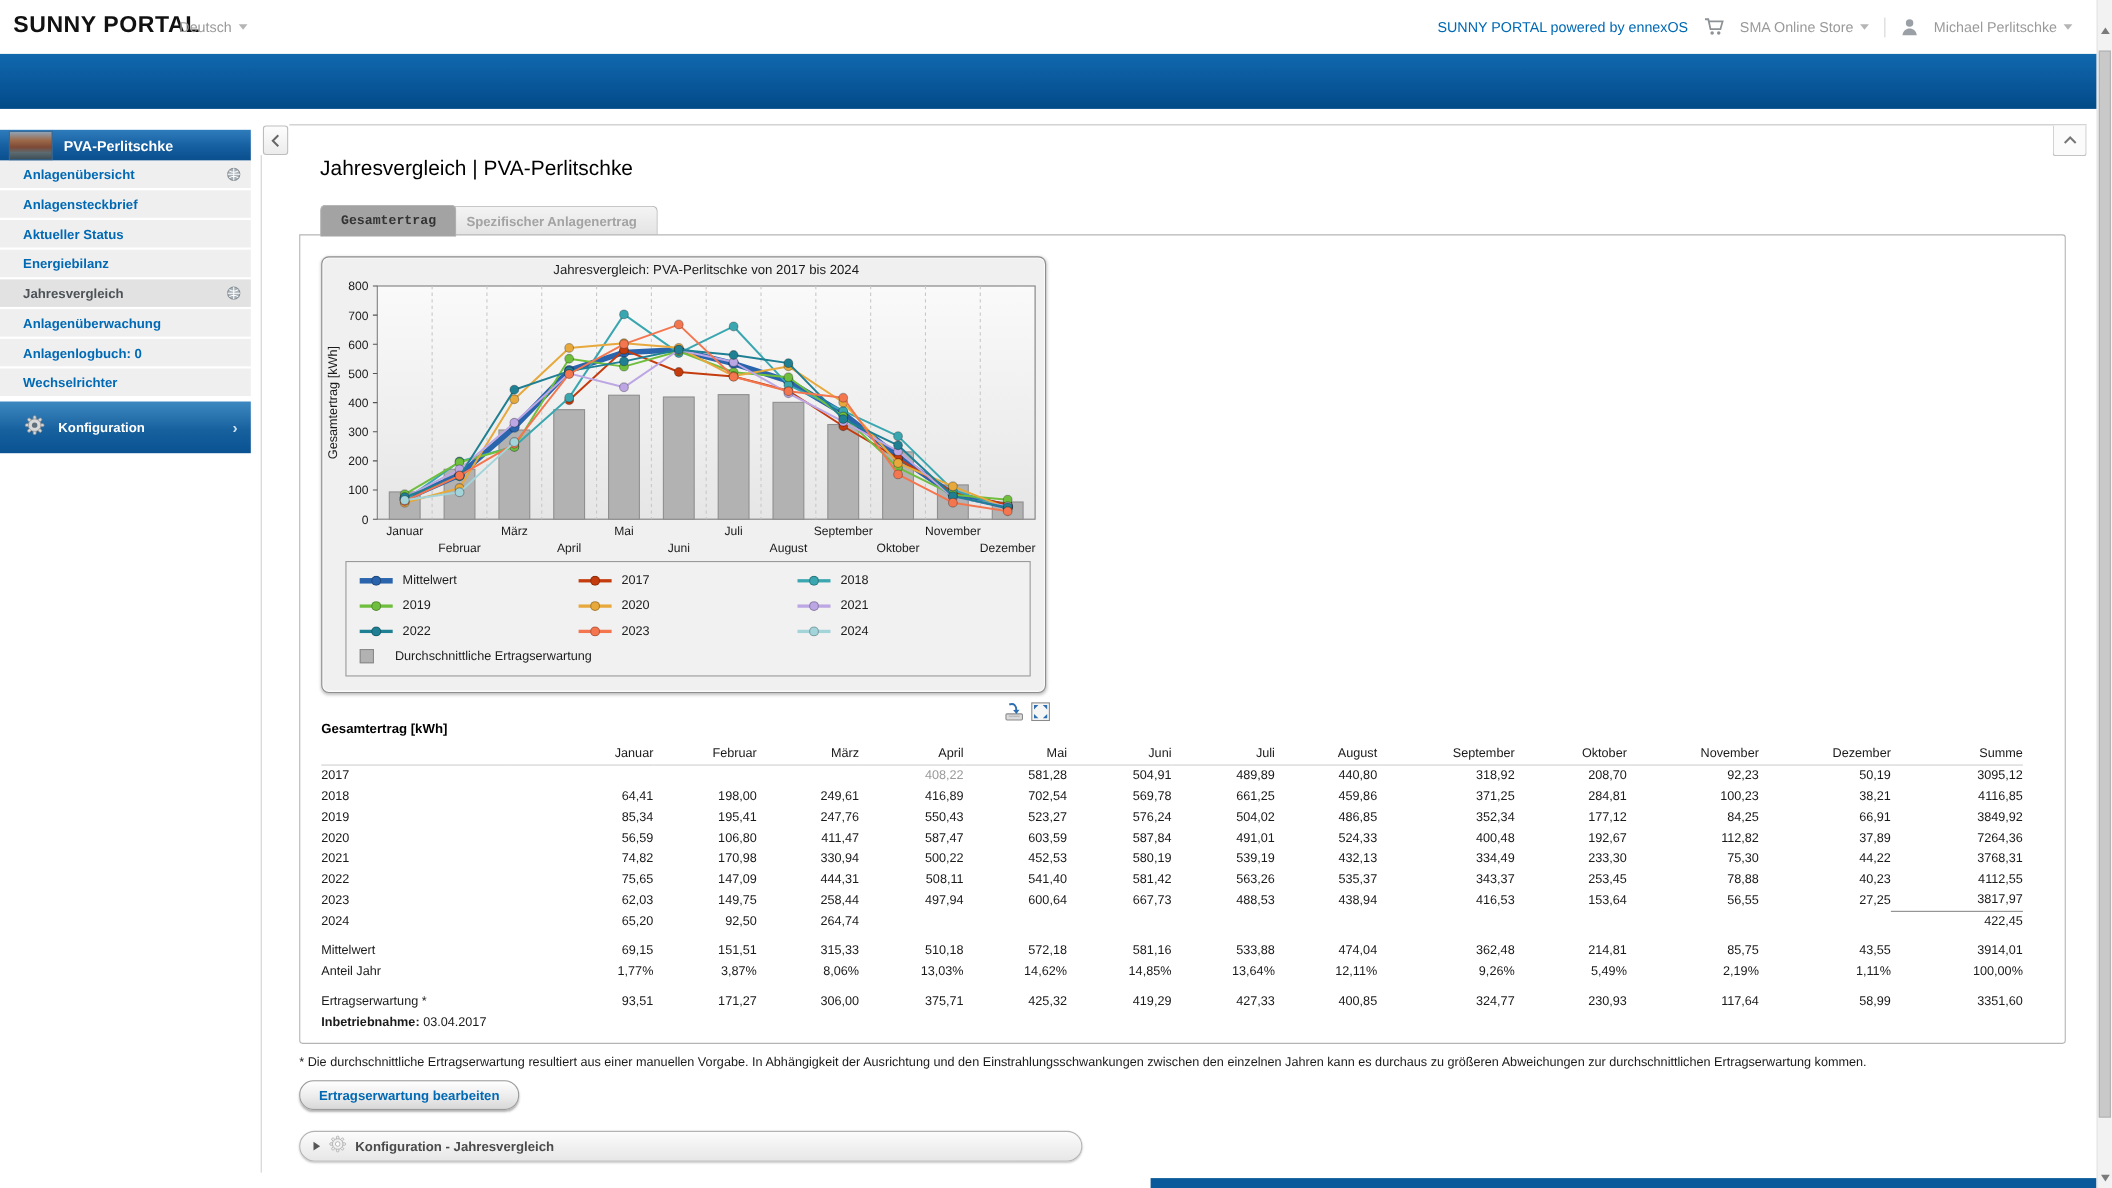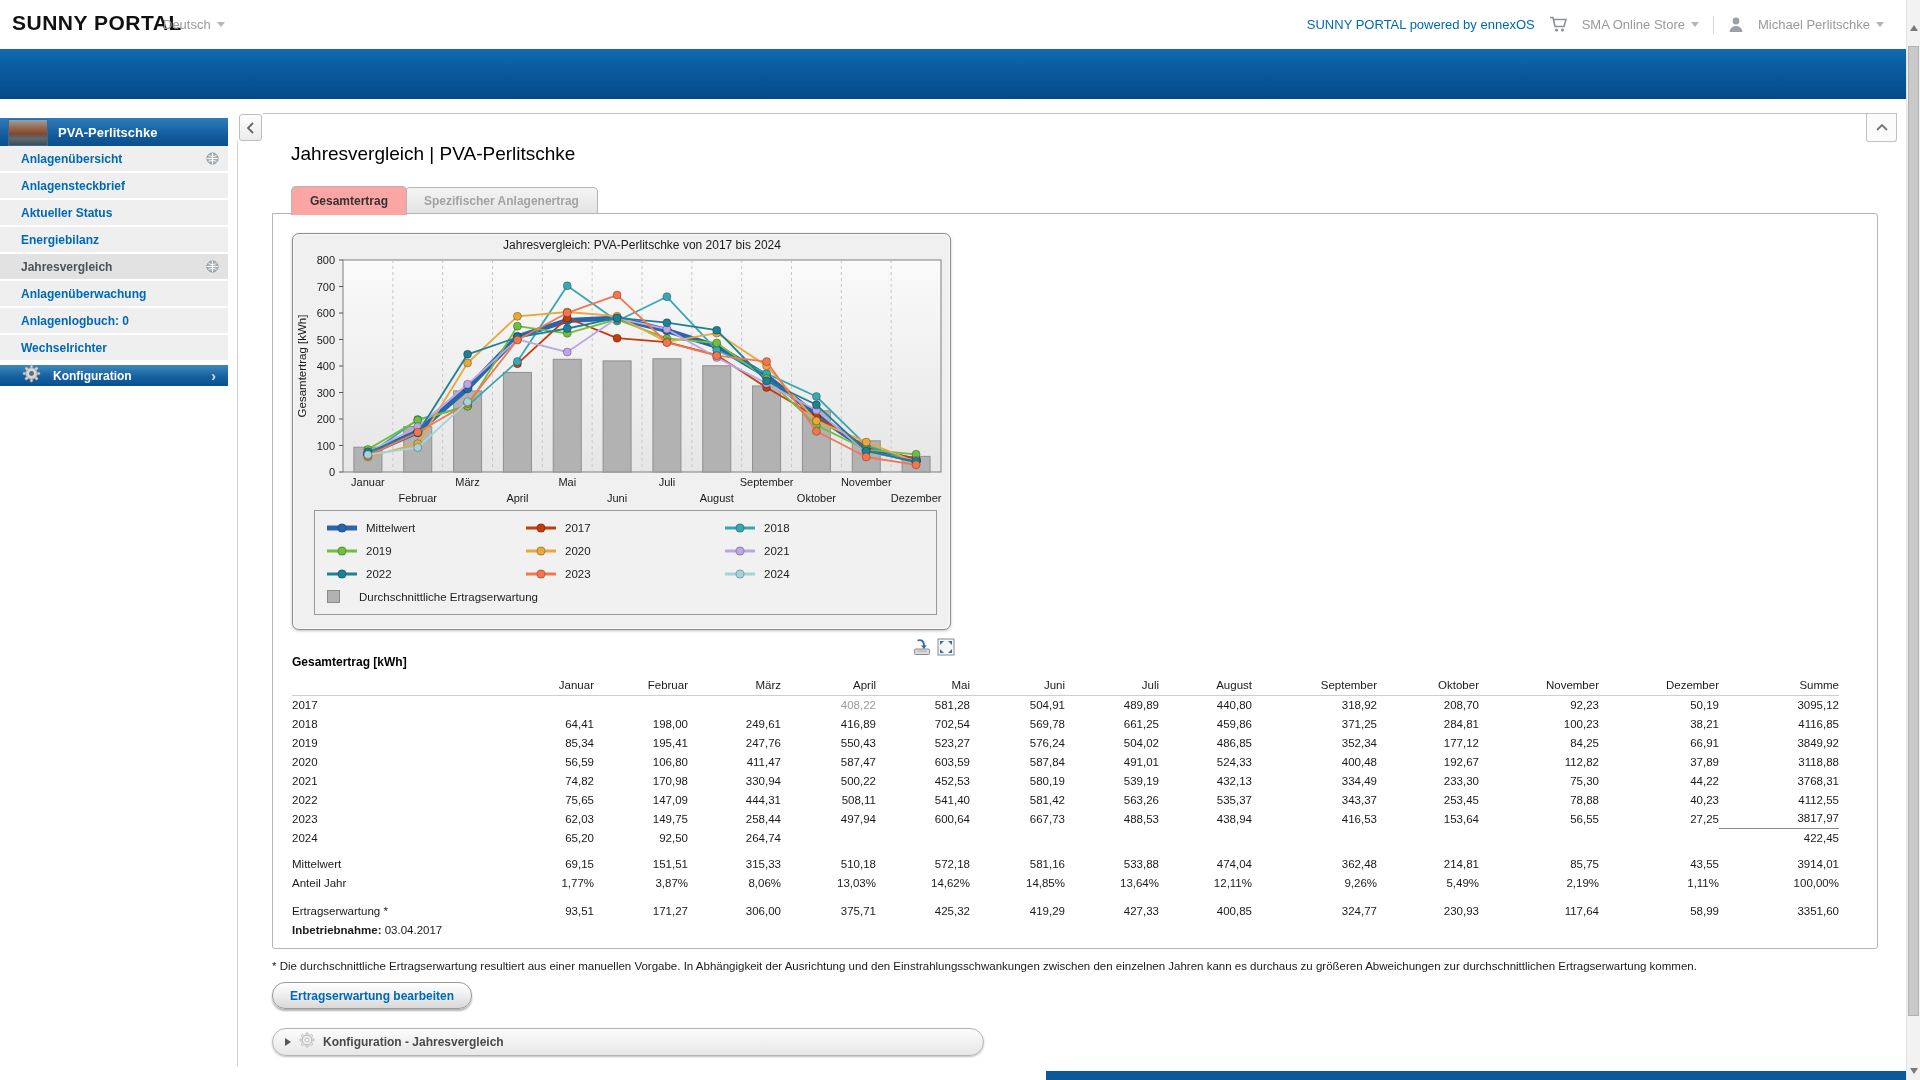--- a/index.html
+++ b/index.html
@@ -24,39 +24,39 @@
   .sidebar{position:absolute;left:0;top:118px;width:228px;}
   .plant-head{height:28px;background:linear-gradient(180deg,#2e7cbd 0%,#135c9d 60%,#0a4f8e 100%);
     display:flex;align-items:center;gap:10px;padding-left:8px;}
   .plant-thumb{width:40px;height:27px;border:1px solid #3a6a94;flex:0 0 40px;
     background:linear-gradient(180deg,#8fa3b5 0%,#9c6a4a 30%,#7e4936 55%,#5c6a70 75%,#3e4c55 100%);}
   .plant-name{color:#fff;font-weight:bold;font-size:13px;}
   .nav-item{height:25px;margin-bottom:2px;background:#efefef;color:#0069b4;font-weight:bold;font-size:12px;
     display:flex;align-items:center;padding-left:21px;cursor:pointer;position:relative;}
   .nav-item.active{background:#e2e2e2;color:#4c5257;}
   .nav-globe{position:absolute;right:9px;top:6px;}
-  .config-bar{margin-top:5px;height:21px;background:linear-gradient(180deg,#3e88c1 0%,#17619f 55%,#0a5292 100%);
+  .config-bar{margin-top:5px;height:47px;background:linear-gradient(180deg,#3e88c1 0%,#17619f 55%,#0a5292 100%);
     display:flex;align-items:center;cursor:pointer;position:relative;}
   .config-bar .gear{margin-left:22px;}
   .config-label{color:#fff;font-weight:bold;font-size:12px;margin-left:12px;}
   .config-chev{position:absolute;right:12px;color:#cfe2f2;font-size:14px;font-weight:bold;}
 
   
   .frame-topline{position:absolute;left:263px;top:113px;width:1634px;height:1px;background:#c2c2c2;}
   .frame-leftline{position:absolute;left:237px;top:141px;width:1px;height:925px;background:#d2d2d2;}
   .back-btn{position:absolute;left:239px;top:114px;width:23px;height:27px;background:linear-gradient(180deg,#fdfdfd,#ececec);
     border:1px solid #bdbdbd;border-radius:3px;display:flex;align-items:center;justify-content:center;cursor:pointer;}
   .collapse-tab{position:absolute;left:1866px;top:114px;width:31px;height:28px;background:#fbfbfb;
     border:1px solid #c2c2c2;border-top:none;border-radius:0 0 3px 3px;display:flex;align-items:center;justify-content:center;cursor:pointer;}
 
   
   .page-title{position:absolute;left:291px;top:143px;font-size:19px;font-weight:normal;color:#000;}
   .tab{position:absolute;top:186px;height:29px;display:flex;align-items:center;padding:0 18px;
     font-size:12px;font-weight:bold;border:1px solid #b5b5b5;border-bottom:none;border-radius:5px 5px 0 0;cursor:pointer;}
-  .tab.active{left:291px;background:#fca5a5;color:#333;z-index:3;height:29px;}
+  .tab.active{left:291px;background:#a3a3a3;color:#333;z-index:3;height:29px;font-family:Liberation Mono, monospace;}
   .tab.inactive{left:405px;top:187px;height:27px;background:linear-gradient(180deg,#f4f4f4,#e3e3e3);color:#a3a3a3;z-index:1;}
   .tab-card{position:absolute;left:272px;top:213px;width:1606px;height:736px;background:#fff;
     border:1px solid #b5b5b5;border-radius:0 3px 3px 3px;z-index:2;}
 
   
   .chart-box{position:absolute;left:19px;top:19px;width:659px;height:397px;background:#f0f0f0;
     border:1px solid #8e8e8e;border-radius:7px;box-shadow:0 1px 3px rgba(0,0,0,.25), inset 0 0 0 1px #fafafa;}
   #chart-svg{position:absolute;left:0;top:0;}
   #chart-svg text{font-family:"Liberation Sans",sans-serif;}
   .ctitle{font-size:12px;fill:#1a1a1a;}
@@ -585,21 +585,21 @@
             <td>411,47</td>
             <td>587,47</td>
             <td>603,59</td>
             <td>587,84</td>
             <td>491,01</td>
             <td>524,33</td>
             <td>400,48</td>
             <td>192,67</td>
             <td>112,82</td>
             <td>37,89</td>
-            <td>3118,88</td>
+            <td>7264,36</td>
           </tr>
           <tr>
             <td class="yr">2021</td>
             <td>74,82</td>
             <td>170,98</td>
             <td>330,94</td>
             <td>500,22</td>
             <td>452,53</td>
             <td>580,19</td>
             <td>539,19</td>

